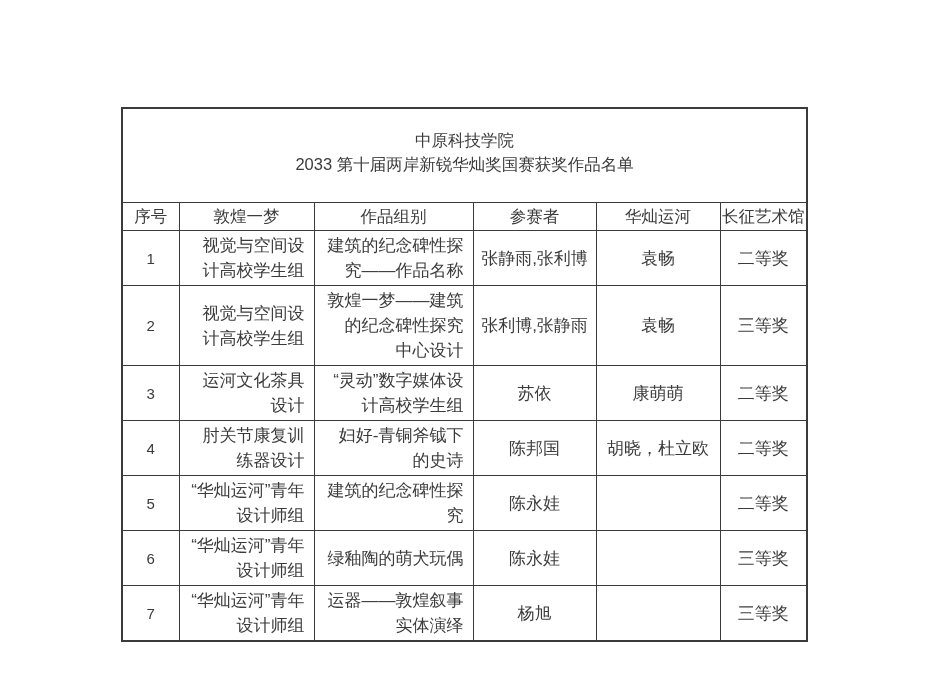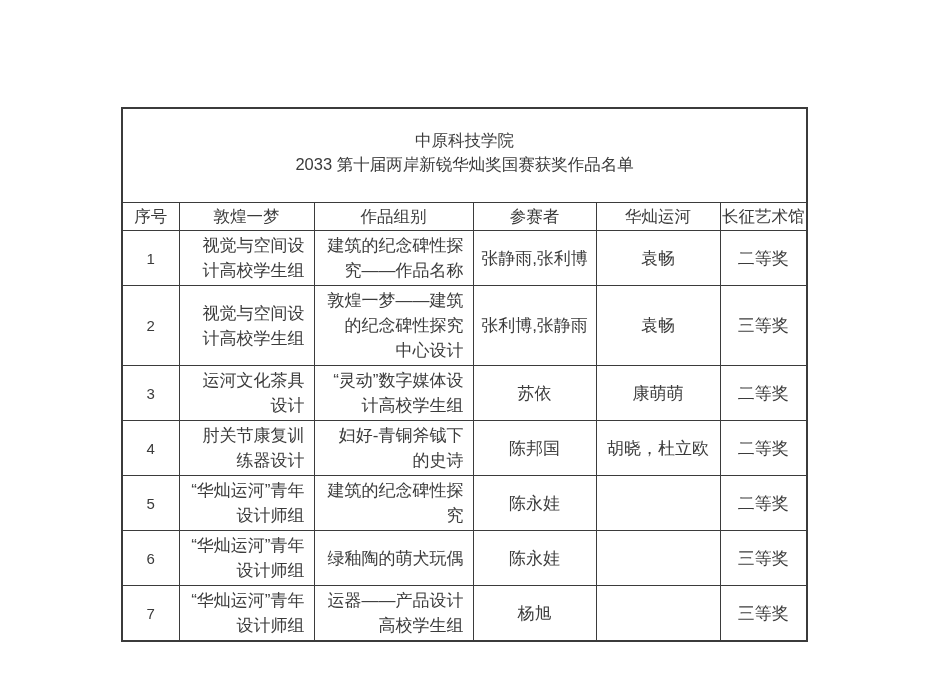--- a/index.html
+++ b/index.html
@@ -150,20 +150,20 @@
     <td class="cell-group">“华灿运河”青年设计师组</td>
     <td class="cell-work">绿釉陶的萌犬玩偶</td>
     <td class="cell-part">陈永娃</td>
     <td class="cell-teach"></td>
     <td class="cell-award">三等奖</td>
   </tr>
 
   <tr>
     <td class="cell-no">7</td>
     <td class="cell-group">“华灿运河”青年设计师组</td>
-    <td class="cell-work">运器——产品设计高校学生组</td>
+    <td class="cell-work">运器——敦煌叙事实体演绎</td>
     <td class="cell-part">杨旭</td>
     <td class="cell-teach"></td>
     <td class="cell-award">三等奖</td>
   </tr>
 </tbody>
   </table>
 </div>
 
 </body></html>

